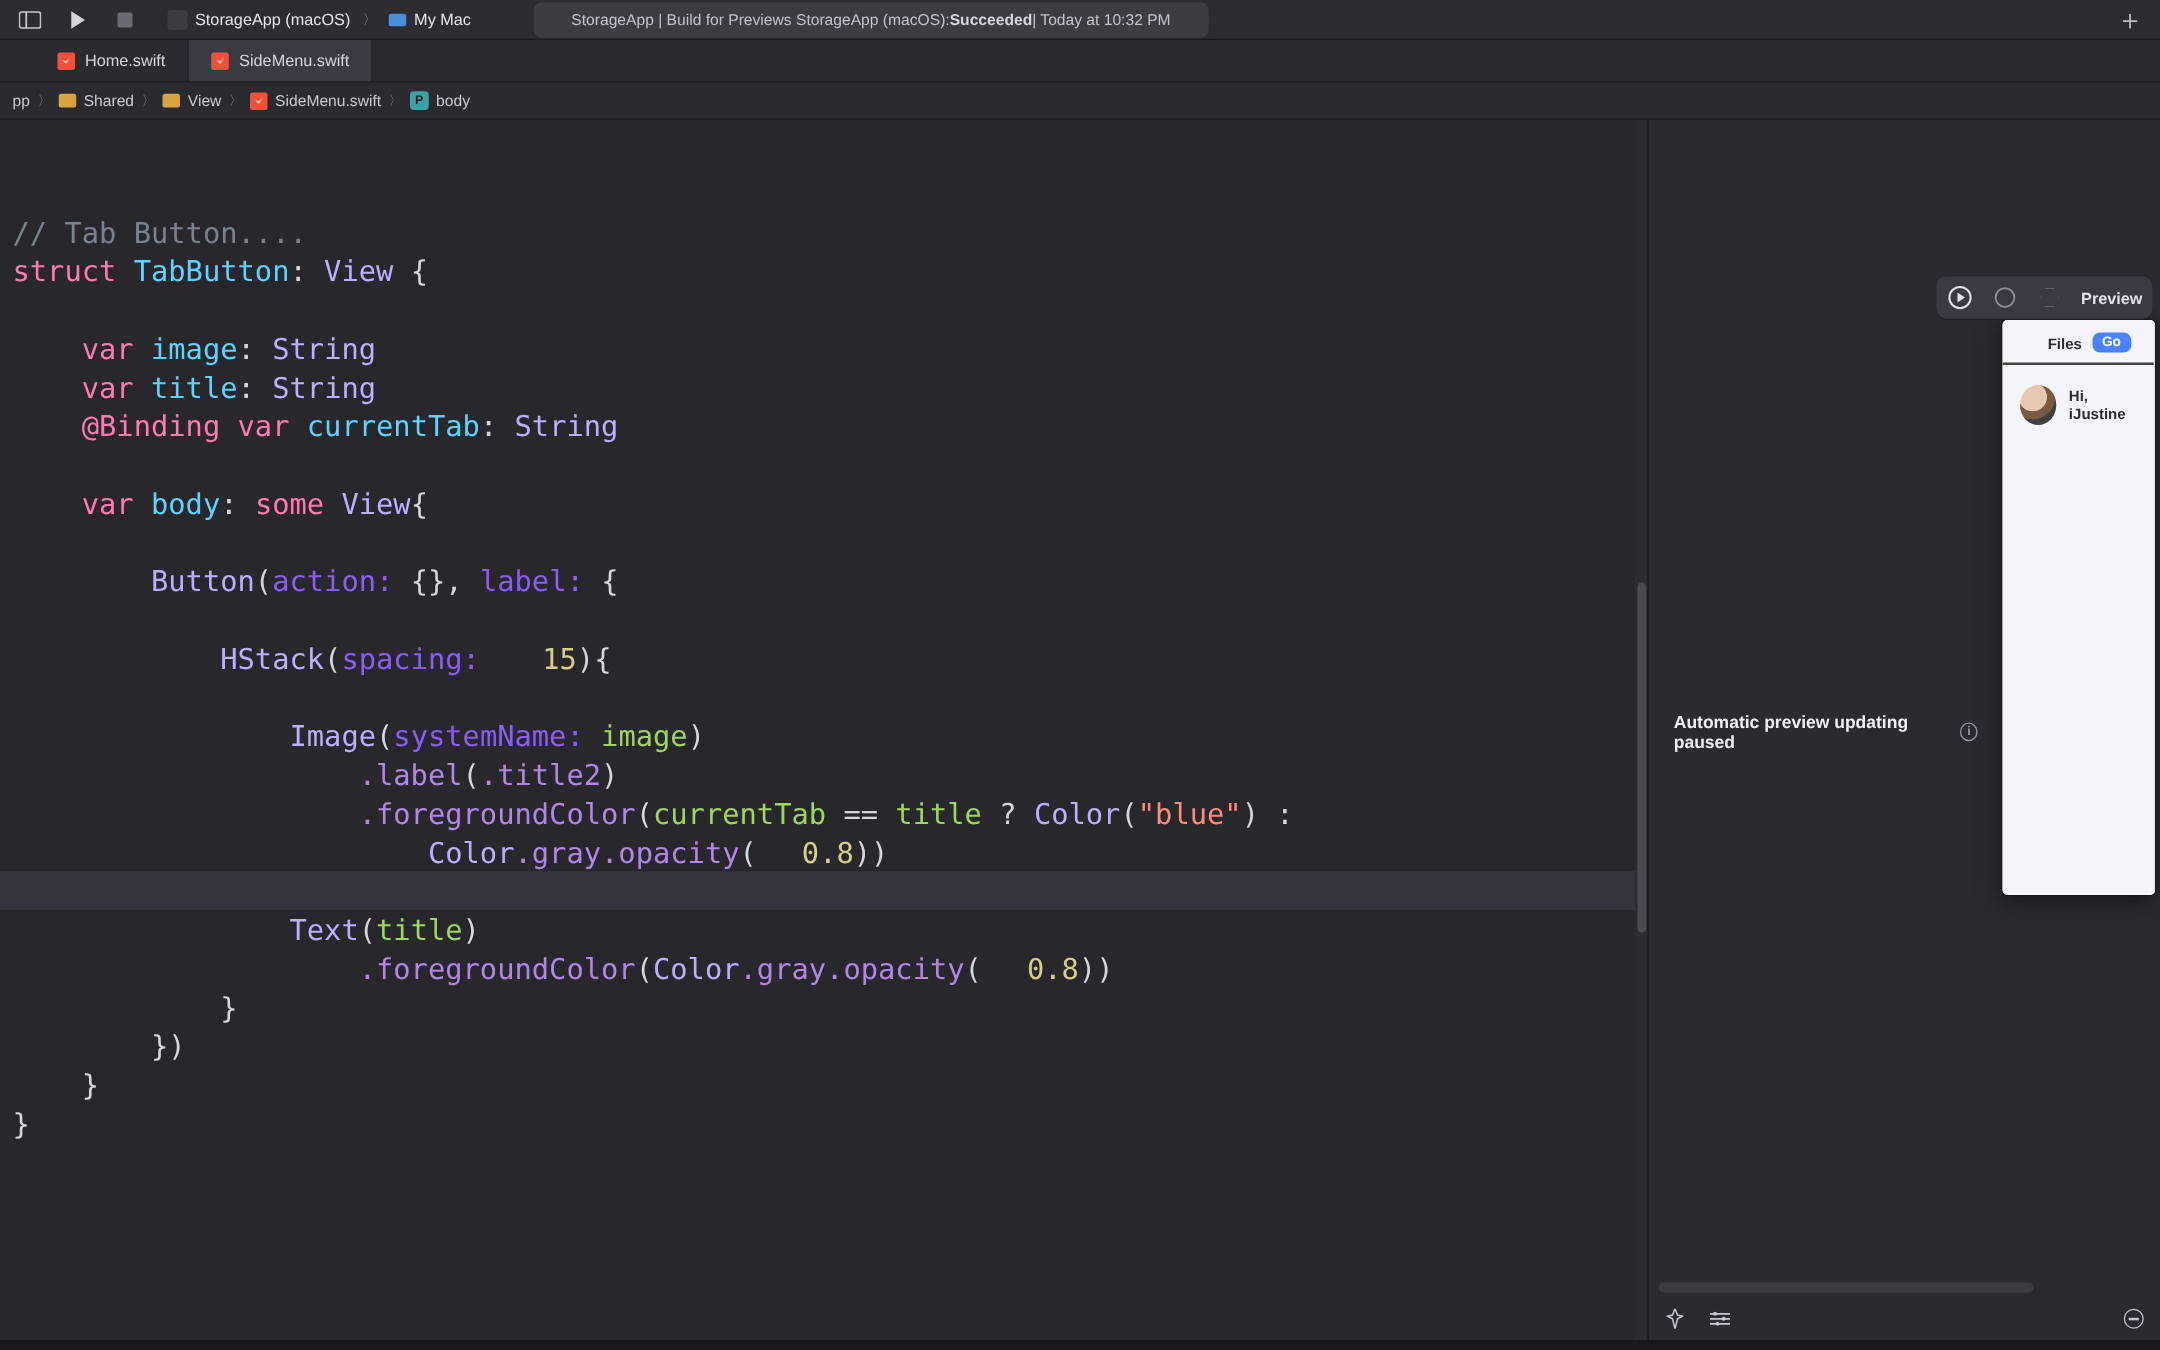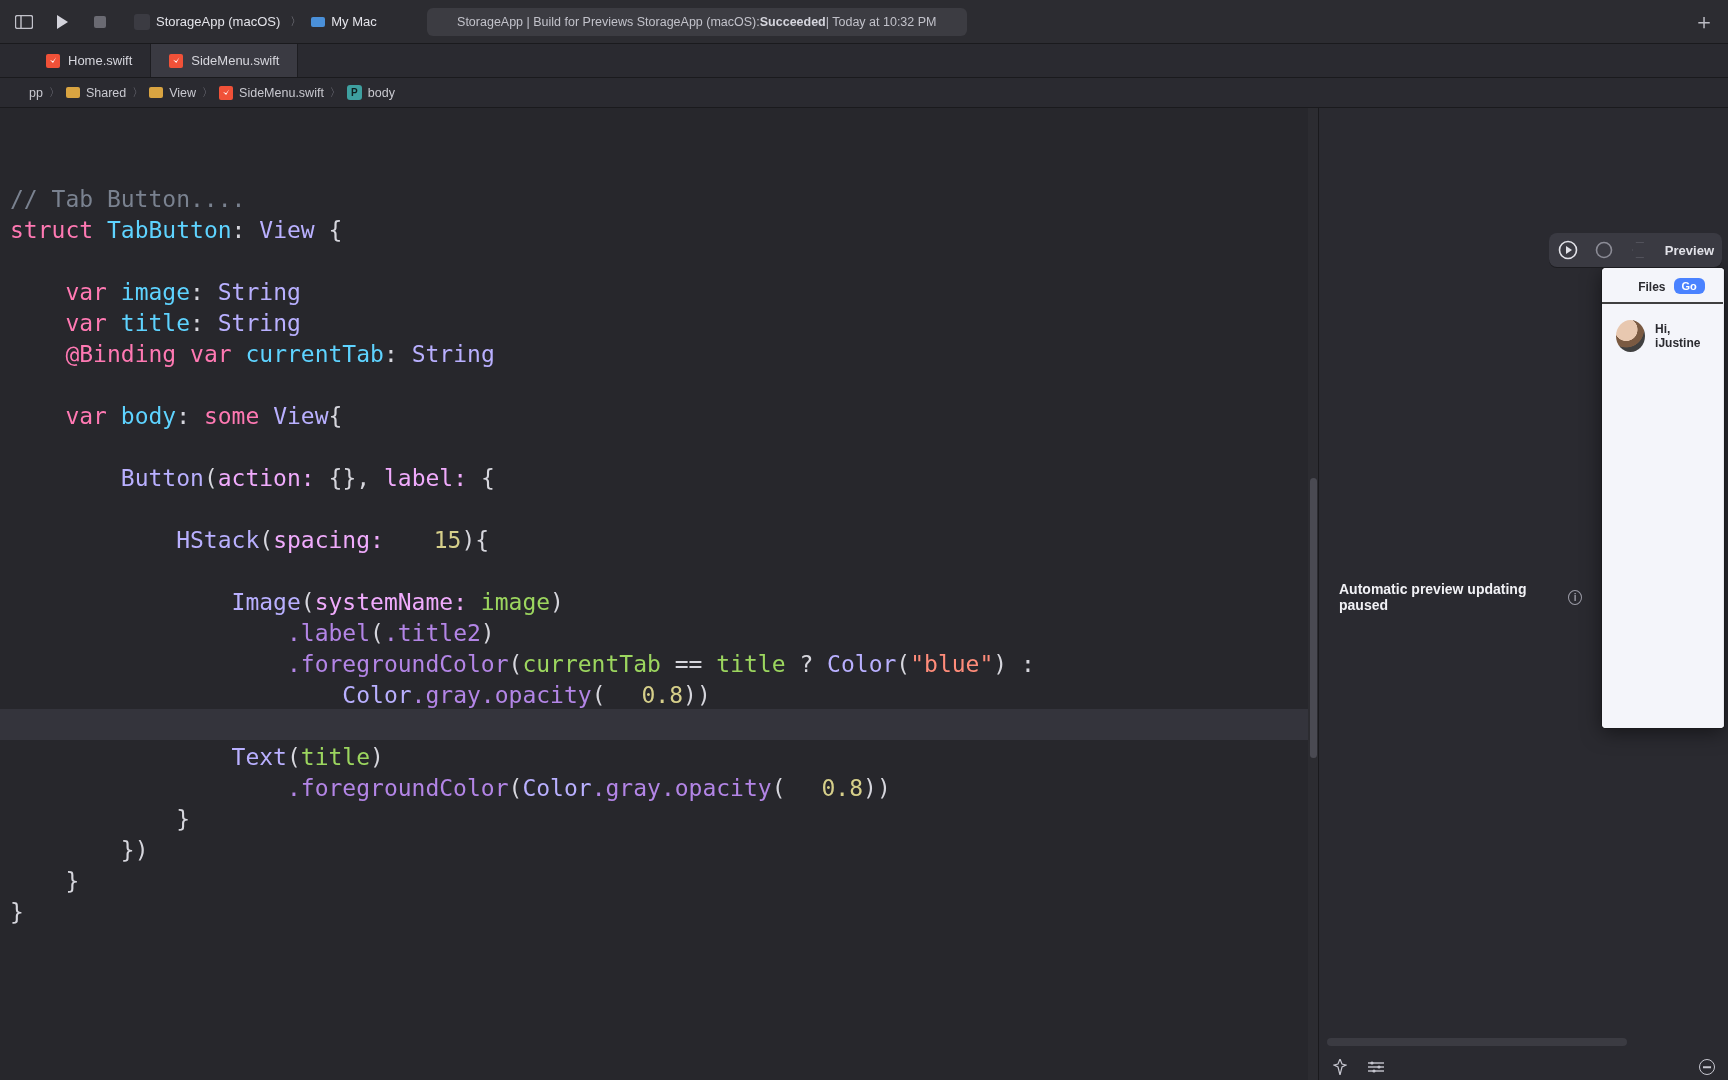--- a/index.html
+++ b/index.html
@@ -1,21 +1,21 @@
 <!DOCTYPE html>
 <html><head>
 <meta charset="utf-8">
 <style>
   * { margin: 0; padding: 0; box-sizing: border-box; }
   html, body { width: 1728px; height: 1080px; overflow: hidden; font-family: -apple-system, "SF Pro", "Helvetica Neue", Arial, sans-serif; }
   body { background: #18181c; color: #c9c9d0; }
 
   
   .toolbar {
-    height: 44px;
+    height: 32px;
     display: flex; align-items: center;
     background: #2c2c31;
     border-bottom: 1px solid #1a1a1d;
     padding: 0 10px;
     gap: 10px;
   }
   .tb-btn { width: 28px; height: 28px; display:flex; align-items:center; justify-content:center; color:#b7b7c0; border-radius:5px; }
   .run-triangle { width:0; height:0; border-left:11px solid #d4d4dc; border-top:7px solid transparent; border-bottom:7px solid transparent; }
   .stop-square { width:12px; height:12px; background:#6a6a72; border-radius:2px; }
   .sidebar-icon svg { display:block; }
@@ -58,21 +58,21 @@
     border-right:1px solid #1d1d21;
   }
   .file-tab.active { background:#3a3a42; }
   .swift-icon { width:14px; height:14px; background:#f05138; border-radius:2px; display:inline-block; position:relative;}
   .swift-icon::after{content:""; position:absolute; inset:3px; background:#fff; clip-path:polygon(10% 40%,50% 80%,90% 10%,50% 60%);}
 
   
   .crumbs {
     height:30px; background:#2a2a30; border-bottom:1px solid #1a1a1d;
     display:flex; align-items:center; gap:4px;
-    padding-left: 29px;
+    padding-left: 10px;
     font-size:12.5px; color:#c9c9d0;
   }
   .crumb { display:flex; align-items:center; gap:6px;}
   .chevr { color:#7a7a84; font-size:11px; padding:0 2px;}
   .folder-ic { width:14px; height:11px; background:#d9a441; border-radius:2px; display:inline-block;}
   .p-badge { width:15px; height:15px; background:#3ea0a0; border-radius:3px; display:inline-flex; align-items:center; justify-content:center; font-size:10px; font-weight:700; color:#102020;}
 
   
   .main { display:flex; height: calc(100% - 40px - 34px - 30px); }
   .code {
@@ -90,21 +90,21 @@
   .code pre { position:relative; z-index:1; }
 
   .c-comment { color:#7a8290; }
   .c-kw-decl { color:#ff79b3; }  
   .c-kw-attr { color:#ff79b3; }  
   .c-type    { color:#b9b0ff; }  
   .c-ident-def { color:#5ed3ff; } 
   .c-ident-ref { color:#9cd65f; } 
   .c-func    { color:#b385e6; }  
   .c-enum    { color:#b385e6; }  
-  .c-label   { color:#f0abfc;text-align:center; }
+  .c-label   { color:#8b5cf6;text-align:center; }
   .c-str     { color:#ff8c7a; }
   .c-num     { color:#d6cf8a;margin-left:36px; }
   .c-op      { color:#d6d6dd; }
 
   .vscroll { width:10px; background:#2c2c31; position:relative; }
   .vscroll::before{content:""; position:absolute; right:1px; top:370px; width:7px; height:280px; background:#4a4a52; border-radius:4px;}
 
   
   .preview {
     width: 410px; background:#2a2a30; border-left:1px solid #1a1a1d;

